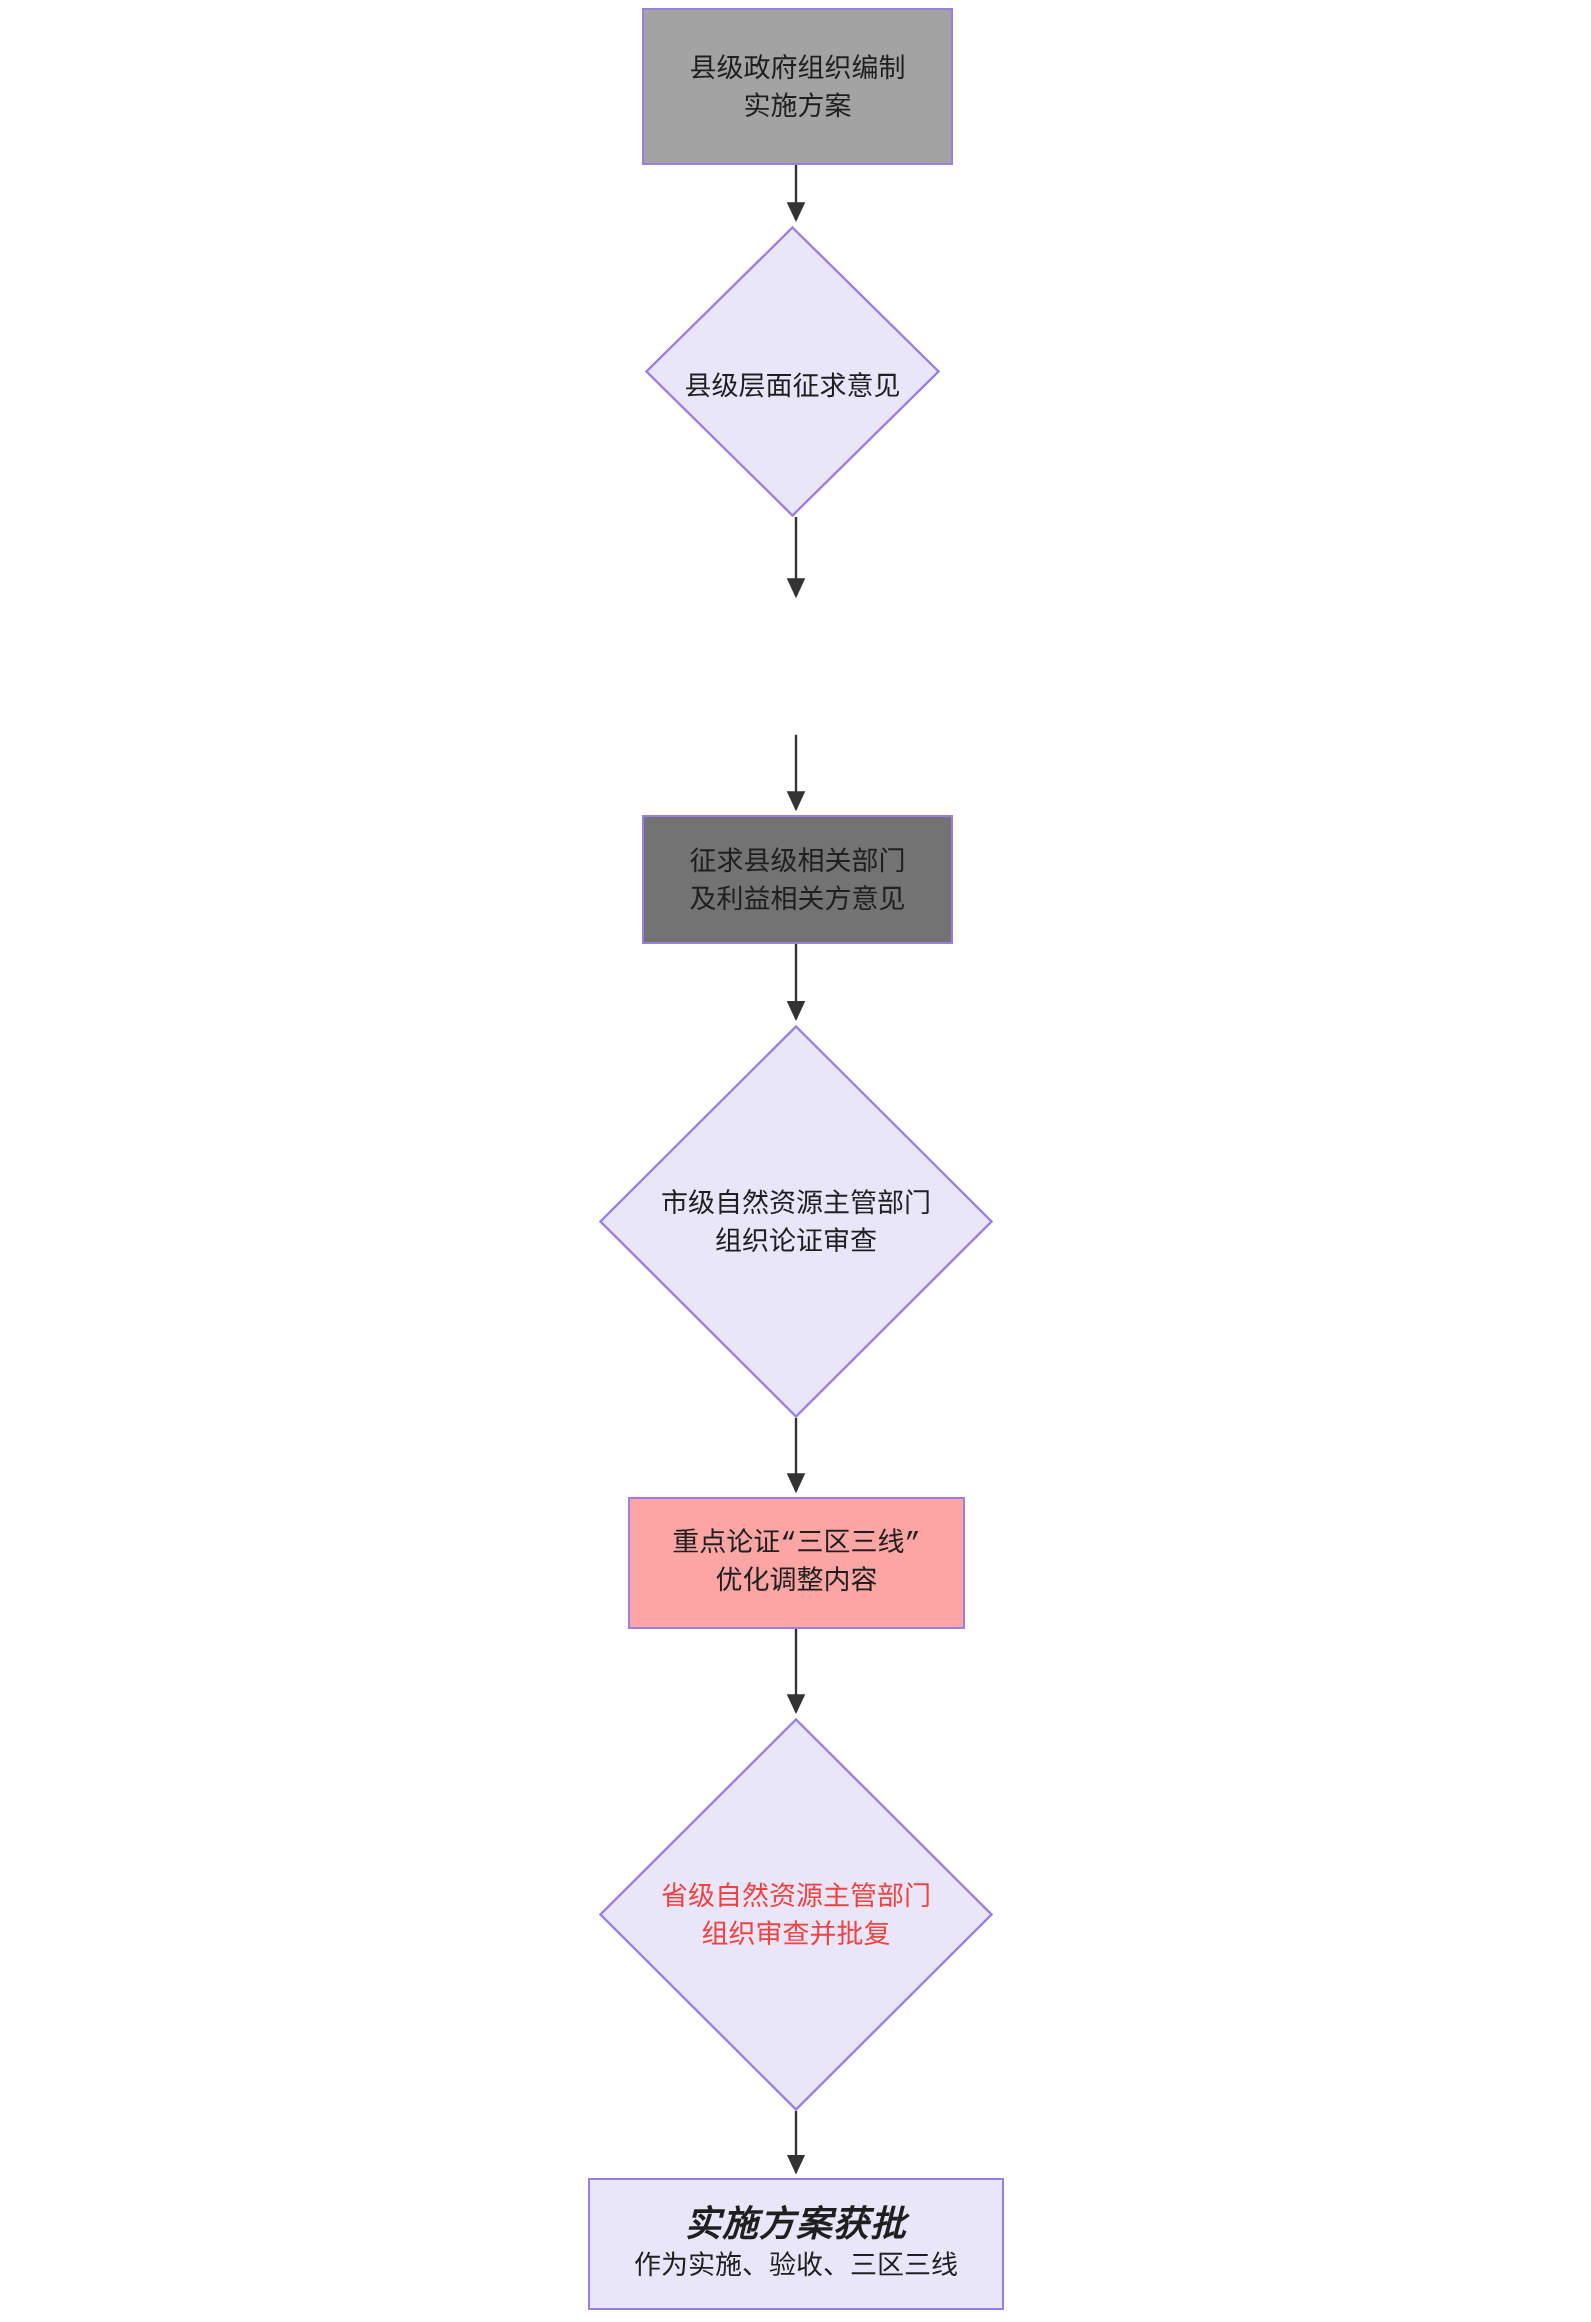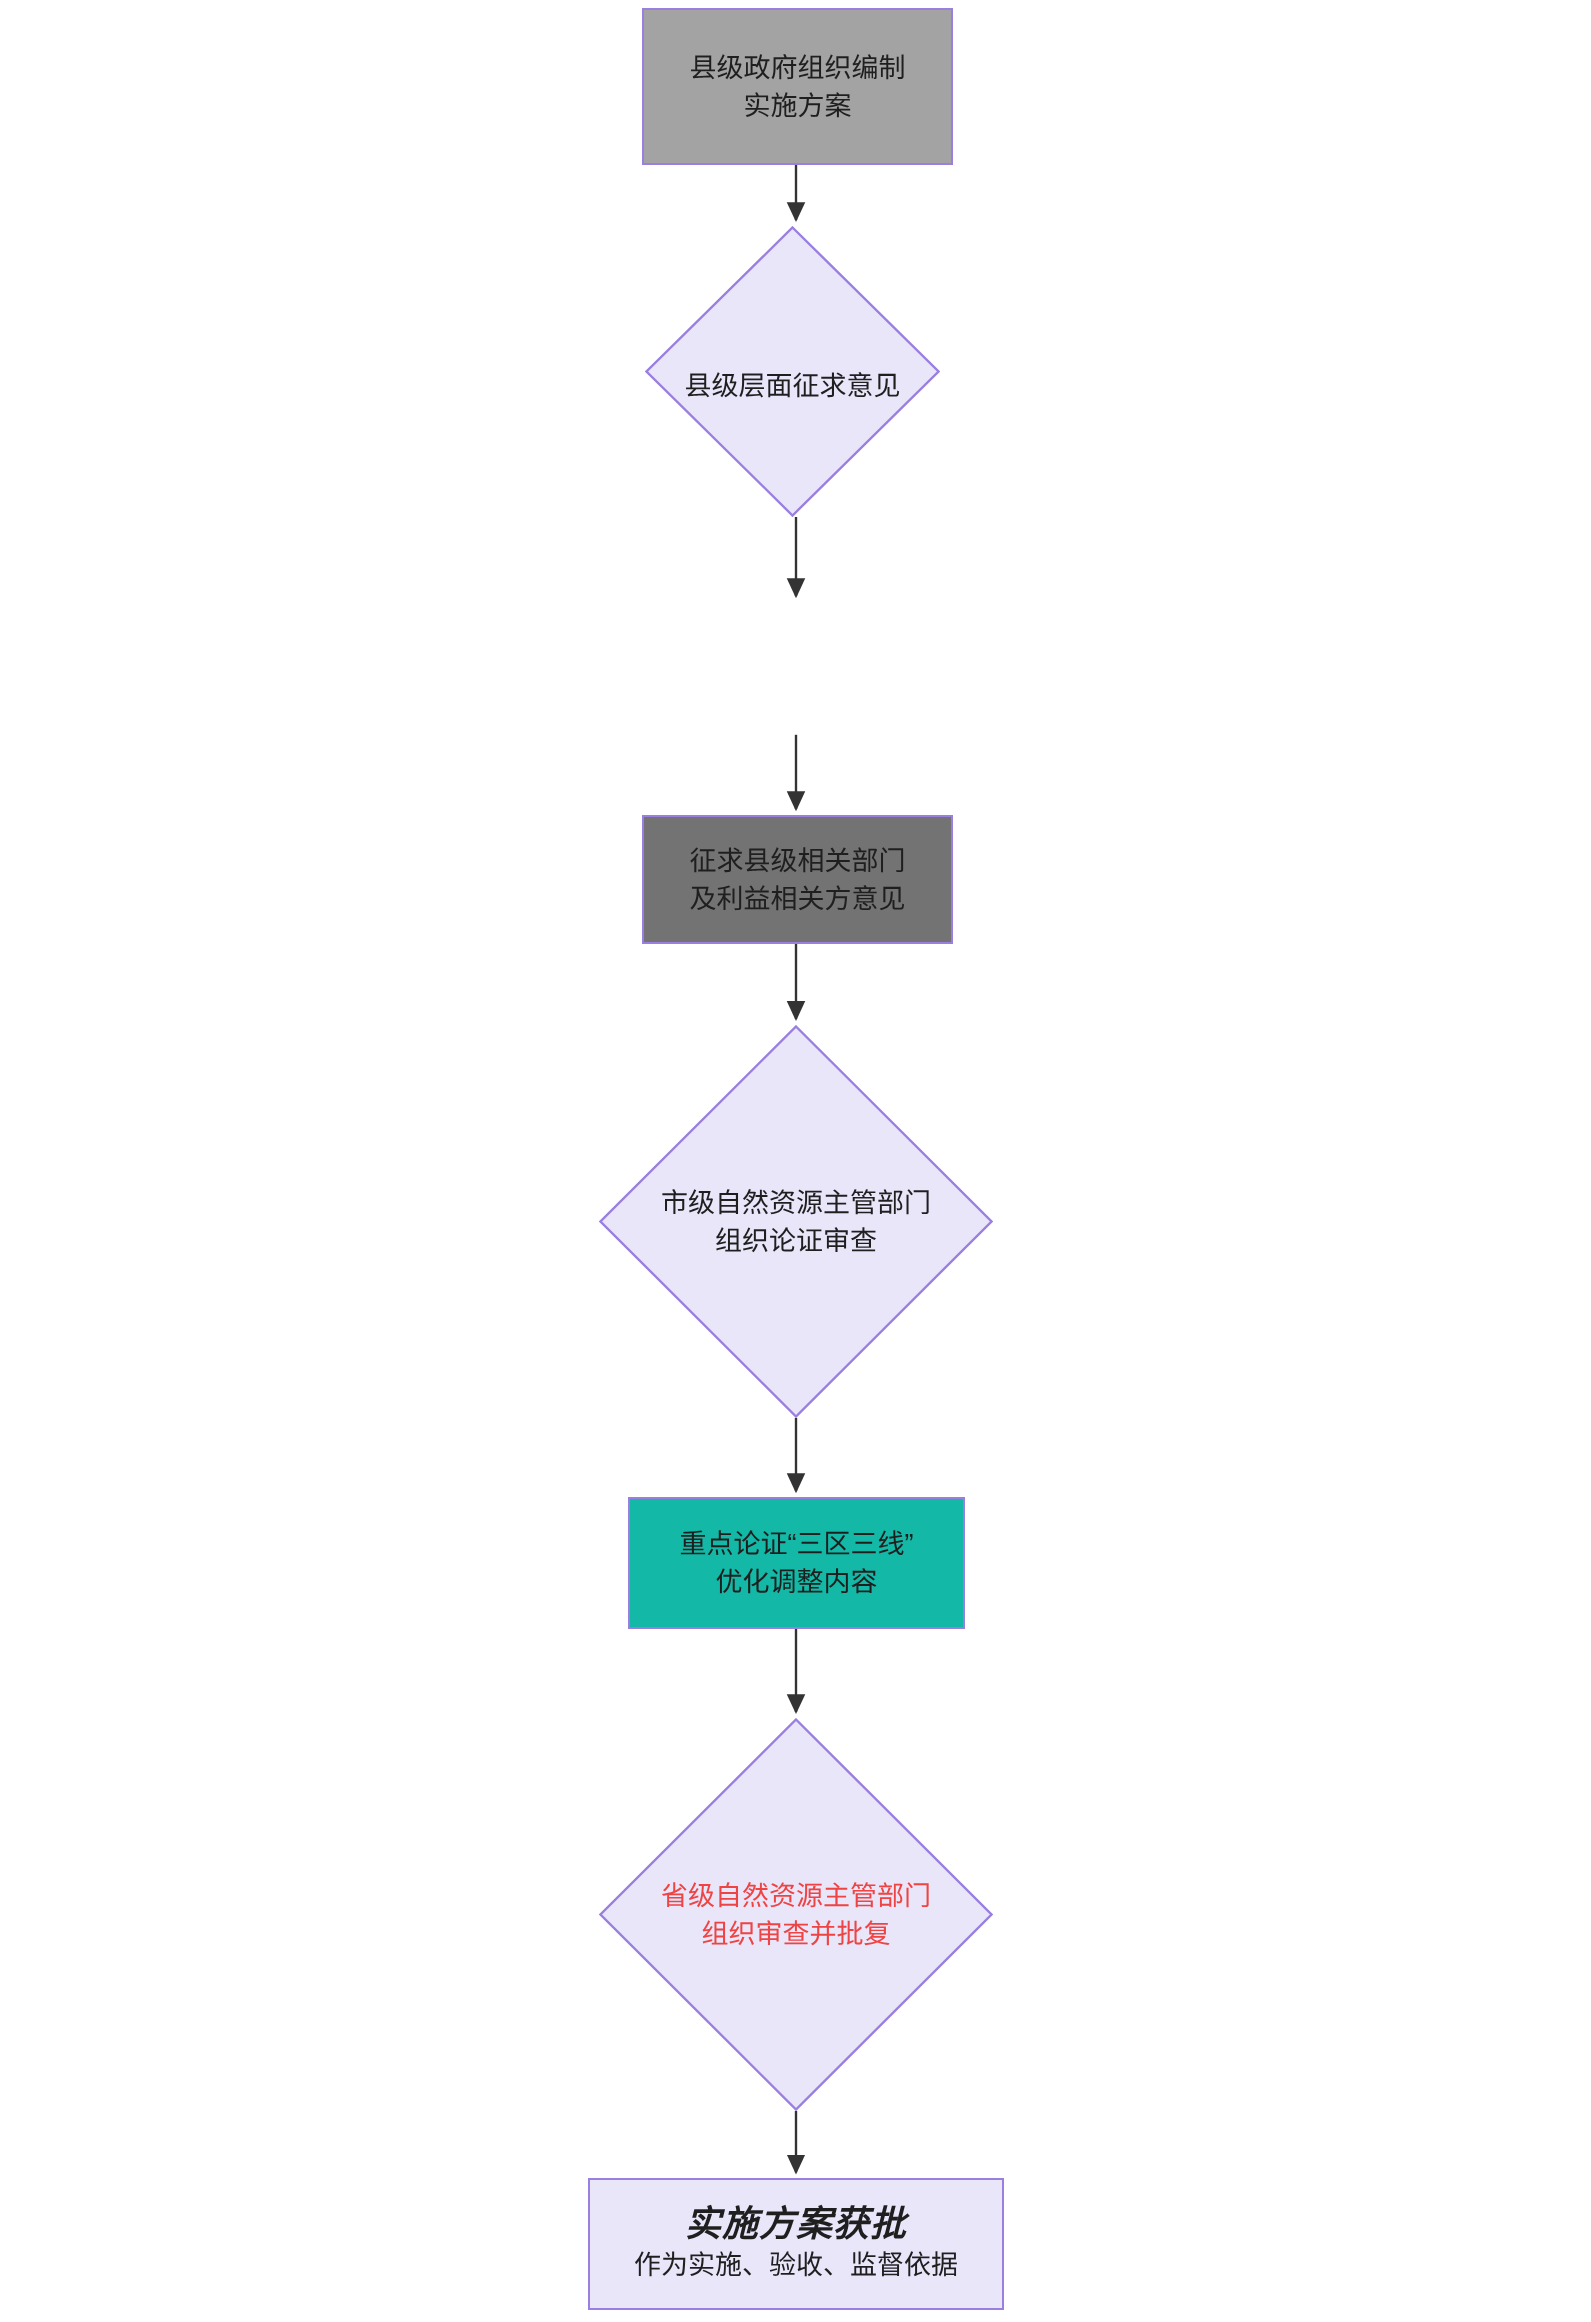--- a/index.html
+++ b/index.html
@@ -134,38 +134,38 @@
   <div class="node diamond" style="left:599px;top:1025px;width:394px;height:393px;">
     <svg class="dshape" viewBox="0 0 398 397" preserveAspectRatio="none" xmlns="http://www.w3.org/2000/svg">
       <polygon points="199,1.5 396.5,198.5 199,395.5 1.5,198.5" fill="#e9e6fa" stroke="#9a7fe0" stroke-width="2.4"></polygon>
     </svg>
     <div class="label" style="color: rgb(31, 31, 31);">
       <span class="line1">市级自然资源主管部门</span>
       <span class="line2">组织论证审查</span>
     </div>
   </div>
 
-  <div class="node rect" style="left: 628px; top: 1497px; width: 337px; height: 132px; background: #14b8a6; border-color: rgb(154, 127, 224);">
+  <div class="node rect" style="left: 628px; top: 1497px; width: 337px; height: 132px; background: #fca5a5; border-color: rgb(154, 127, 224); font-family: Liberation Mono, monospace;">
     <div class="label" style="color: rgb(31, 31, 31);">
       <span class="line1">重点论证“三区三线”</span>
       <span class="line2">优化调整内容</span>
     </div>
   </div>
 
   <div class="node diamond" style="left:599px;top:1718px;width:394px;height:393px;">
     <svg class="dshape" viewBox="0 0 398 397" preserveAspectRatio="none" xmlns="http://www.w3.org/2000/svg">
       <polygon points="199,1.5 396.5,198.5 199,395.5 1.5,198.5" fill="#e9e6fa" stroke="#9a7fe0" stroke-width="2.4"></polygon>
     </svg>
     <div class="label" style="color: #ef4444;">
       <span class="line1">省级自然资源主管部门</span>
       <span class="line2">组织审查并批复</span>
     </div>
   </div>
 
   <div class="node rect final" style="left: 588px; top: 2178px; width: 416px; height: 132px; background: rgb(233, 230, 250); border-color: rgb(154, 127, 224);">
     <div class="label" style="color: rgb(31, 31, 31);">
       <span class="line1 l1">实施方案获批</span>
-      <span class="line2 l2">作为实施、验收、监督依据</span>
+      <span class="line2 l2">作为实施、验收、三区三线</span>
     </div>
   </div>
 
 </div>
 
 
 </body></html>

